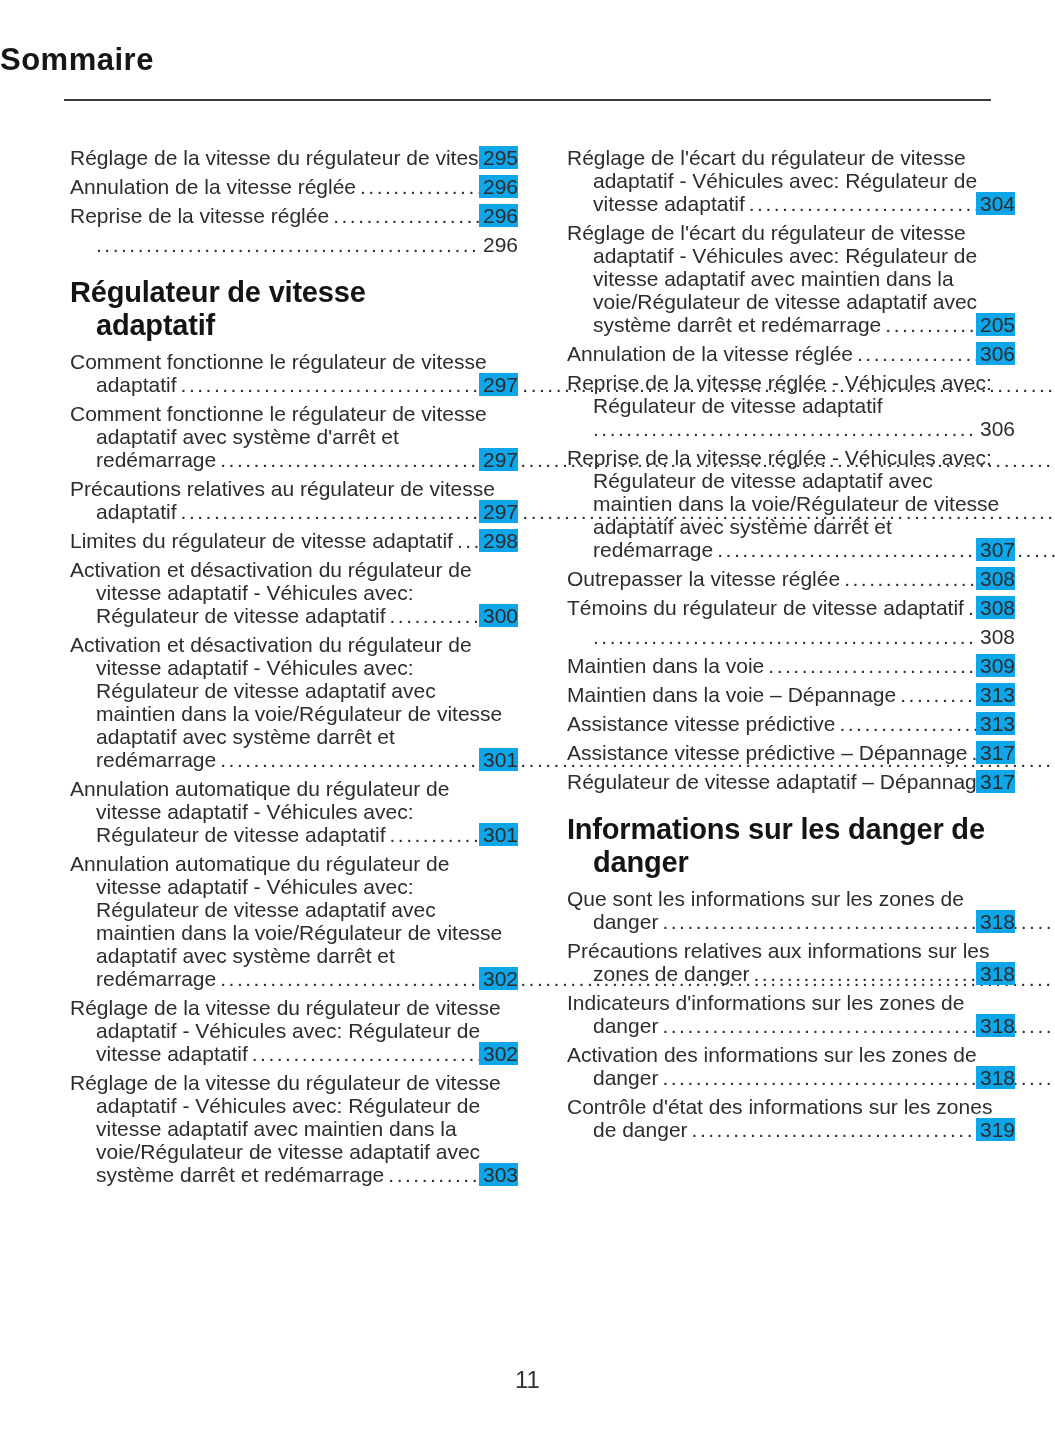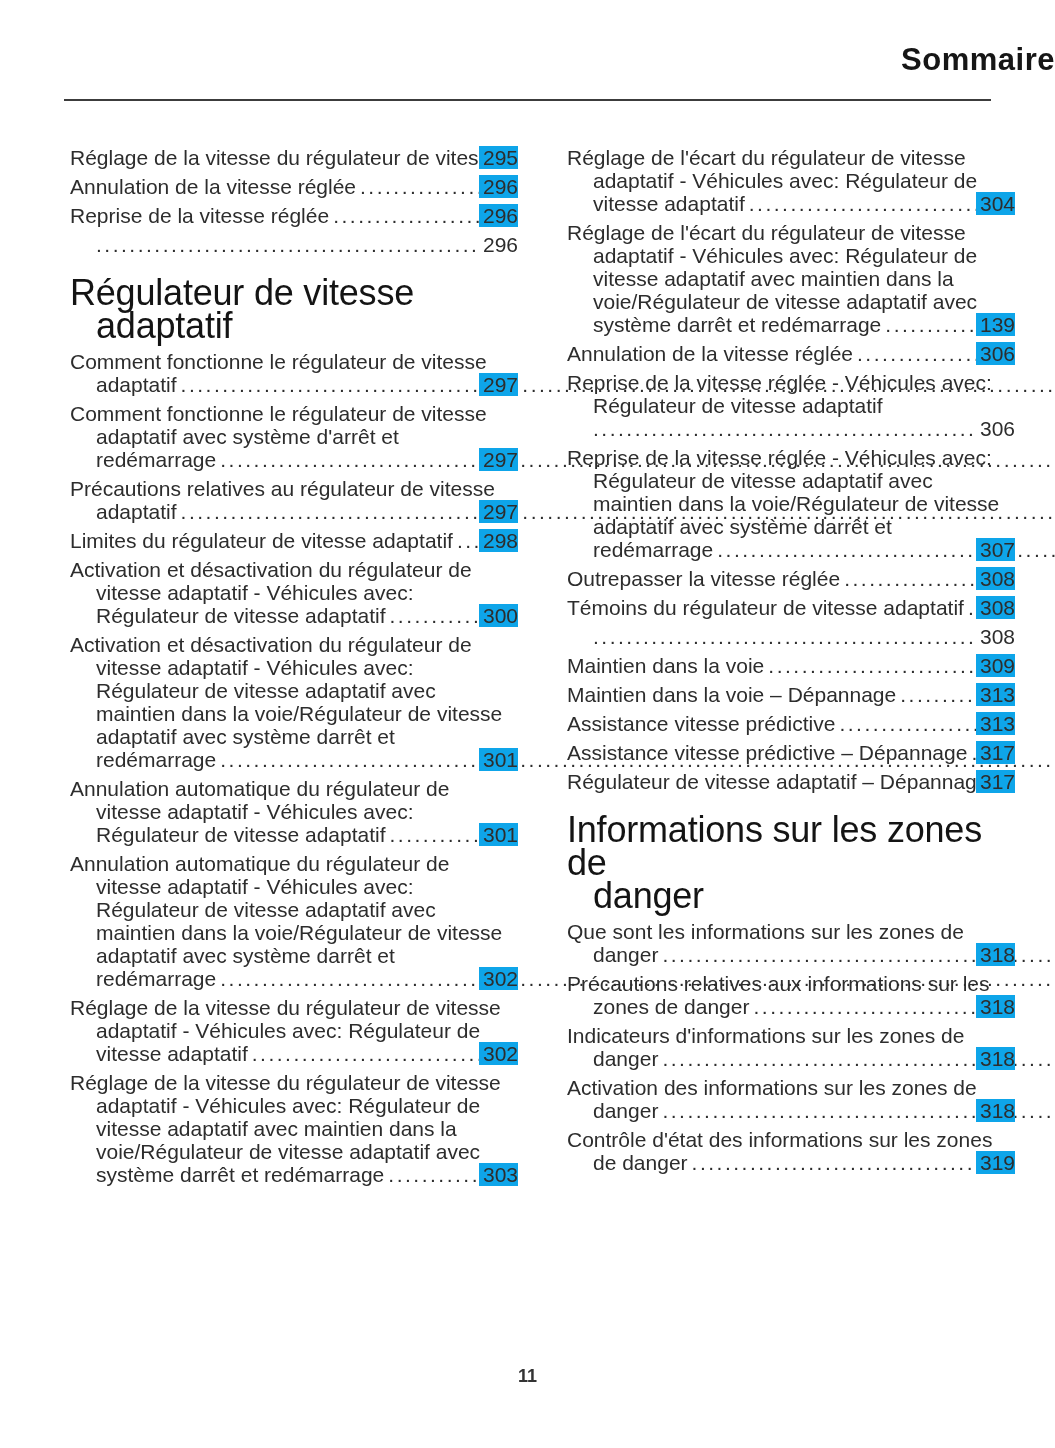--- a/index.html
+++ b/index.html
@@ -8,21 +8,21 @@
     width: 1055px;
     height: 1448px;
     background: #ffffff;
     font-family: "Liberation Sans", sans-serif;
     color: #2d2d2d;
     overflow: hidden;
   }
   .title {
     position: absolute;
     top: 42px; left: 0; width: 100%;
-    text-align: right;
+    text-align: left;
     font-size: 31px;
     font-weight: bold;
     color: #161616;
     letter-spacing: 0.5px;
   }
   .rule {
     position: absolute;
     top: 99px; left: 64px; right: 64px;
     border-top: 2px solid #3c3c3c;
   }
@@ -69,37 +69,36 @@
     overflow: hidden;
     white-space: nowrap;
     letter-spacing: 2.5px;
   }
   .lead2::after {
     content: "......................................................................................................................................................";
   }
   .pg2 { flex: 0 0 auto; padding-left: 2px; }
 
   .heading {
-    font-size: 36px;
+    font-size: 29px;
     line-height: 33px;
-    font-weight: normal;
+    font-weight: bold;
     color: #141414;
     margin: 20px 0 8px 0;
     letter-spacing: -0.2px;
   }
   .hline1 { display: block; }
   .hline2 { display: block; padding-left: 26px; }
 
   .footer {
     position: absolute;
     top: 1366px; left: 0; width: 100%;
     text-align: center;
-    font-size: 18px;
+    font-size: 24px;
     color: #333333;
-    font-weight: bold;
   }
 </style>
 </head>
 <body>
 
 <div class="page">
   <div class="title">Sommaire</div>
   <div class="rule"></div>
   <div class="cols">
     <div class="col" id="col0">
@@ -181,21 +180,21 @@
   </div>
 </div>
     <div class="col" id="col1">
   <div class="entry">
     <span class="txt"><span class="t">Réglage de l'écart du régulateur de vitesse adaptatif - Véhicules avec: Régulateur de vitesse adaptatif</span><span class="lead">...............................</span></span>
     <span class="pg">304</span>
   </div>
 
   <div class="entry">
     <span class="txt"><span class="t">Réglage de l'écart du régulateur de vitesse adaptatif - Véhicules avec: Régulateur de vitesse adaptatif avec maintien dans la voie/Régulateur de vitesse adaptatif avec système darrêt et redémarrage</span><span class="lead">...............</span></span>
-    <span class="pg">139</span>
+    <span class="pg">205</span>
   </div>
 
   <div class="entry">
     <span class="txt"><span class="t">Annulation de la vitesse réglée</span><span class="lead">..................</span></span>
     <span class="pg">306</span>
   </div>
 
   <div class="entry">
     <span class="txt"><span class="t">Reprise de la vitesse réglée - Véhicules avec: Régulateur de vitesse adaptatif</span></span>
     <div class="dotline">
@@ -245,21 +244,21 @@
     <span class="txt"><span class="t">Assistance vitesse prédictive – Dépannage</span><span class="lead">.....</span></span>
     <span class="pg">317</span>
   </div>
 
   <div class="entry">
     <span class="txt"><span class="t">Régulateur de vitesse adaptatif – Dépannage</span><span class="lead">..</span></span>
     <span class="pg">317</span>
   </div>
 
   <div class="heading">
-    <span class="hline1">Informations sur les zones de</span>
+    <span class="hline1">Informations sur les danger de</span>
     <span class="hline2">danger</span>
   </div>
 
   <div class="entry">
     <span class="txt"><span class="t">Que sont les informations sur les zones de danger</span><span class="lead">............................................................................................................................................................................................................................................................................................................</span></span>
     <span class="pg">318</span>
   </div>
 
   <div class="entry">
     <span class="txt"><span class="t">Précautions relatives aux informations sur les zones de danger</span><span class="lead">...............................</span></span>

